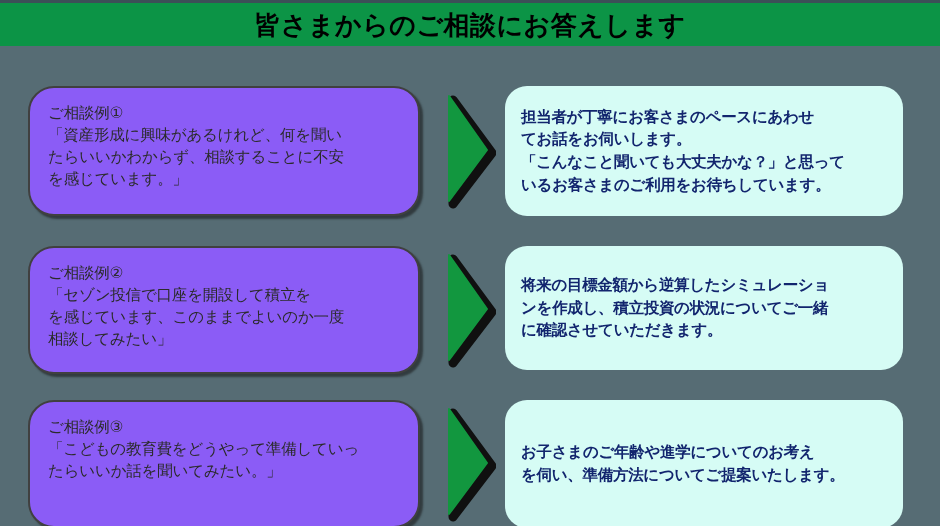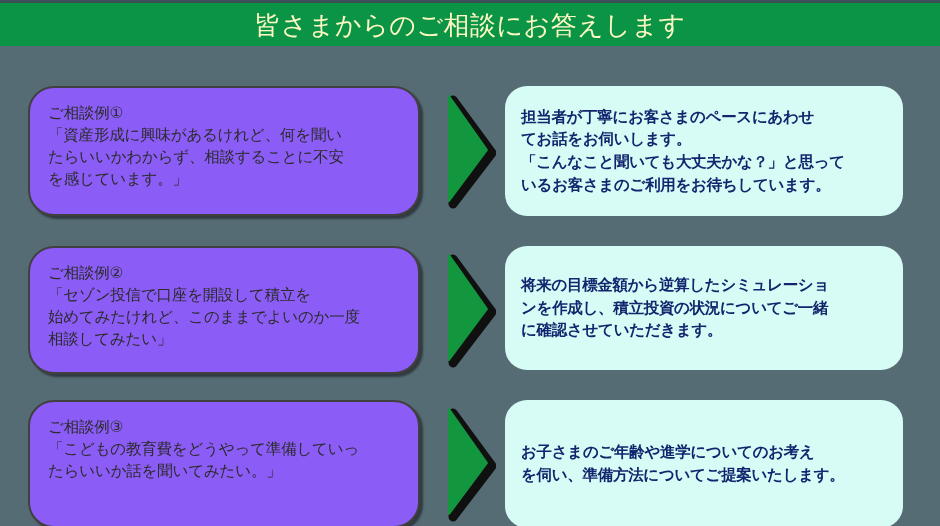--- a/index.html
+++ b/index.html
@@ -38,23 +38,23 @@
     left: 0;
     top: 3px;
     width: 940px;
     height: 43px;
     background: #0c9446;
     display: flex;
     align-items: center;
     justify-content: center;
   }
   .header-title {
-    color: #fef9c3;
+    color: #000000;
     font-size: 26px;
-    font-weight: normal;
+    font-weight: bold;
     letter-spacing: 0.5px;
     line-height: 1;
     white-space: nowrap;
   }
 
   
   .row {
     position: absolute;
     left: 0;
     width: 940px;
@@ -160,21 +160,21 @@
 てお話をお伺いします。
 「こんなこと聞いても大丈夫かな？」と思って
 いるお客さまのご利用をお待ちしています。</div>
     </div>
   </div>
 
   <div class="row row-2">
     <div class="q-card">
       <div class="q-text">ご相談例②
 「セゾン投信で口座を開設して積立を
-始めてみたけれど、このままでよいのか一度
+を感じています、このままでよいのか一度
 相談してみたい」</div>
     </div>
     <div class="arrow-wrap">
       <svg class="arrow-svg" width="52" height="122" viewBox="0 0 52 122" xmlns="http://www.w3.org/2000/svg">
         <path d="M9 10 L48 63 L9 114 Z" fill="#101010" stroke="#101010" stroke-width="9" stroke-linejoin="round"></path>
         <path d="M5 6 L43 60 L5 111 Z" fill="#12973f" stroke="#12973f" stroke-width="2" stroke-linejoin="round"></path>
       </svg>
     </div>
     <div class="a-card">
       <div class="a-text">将来の目標金額から逆算したシミュレーショ

